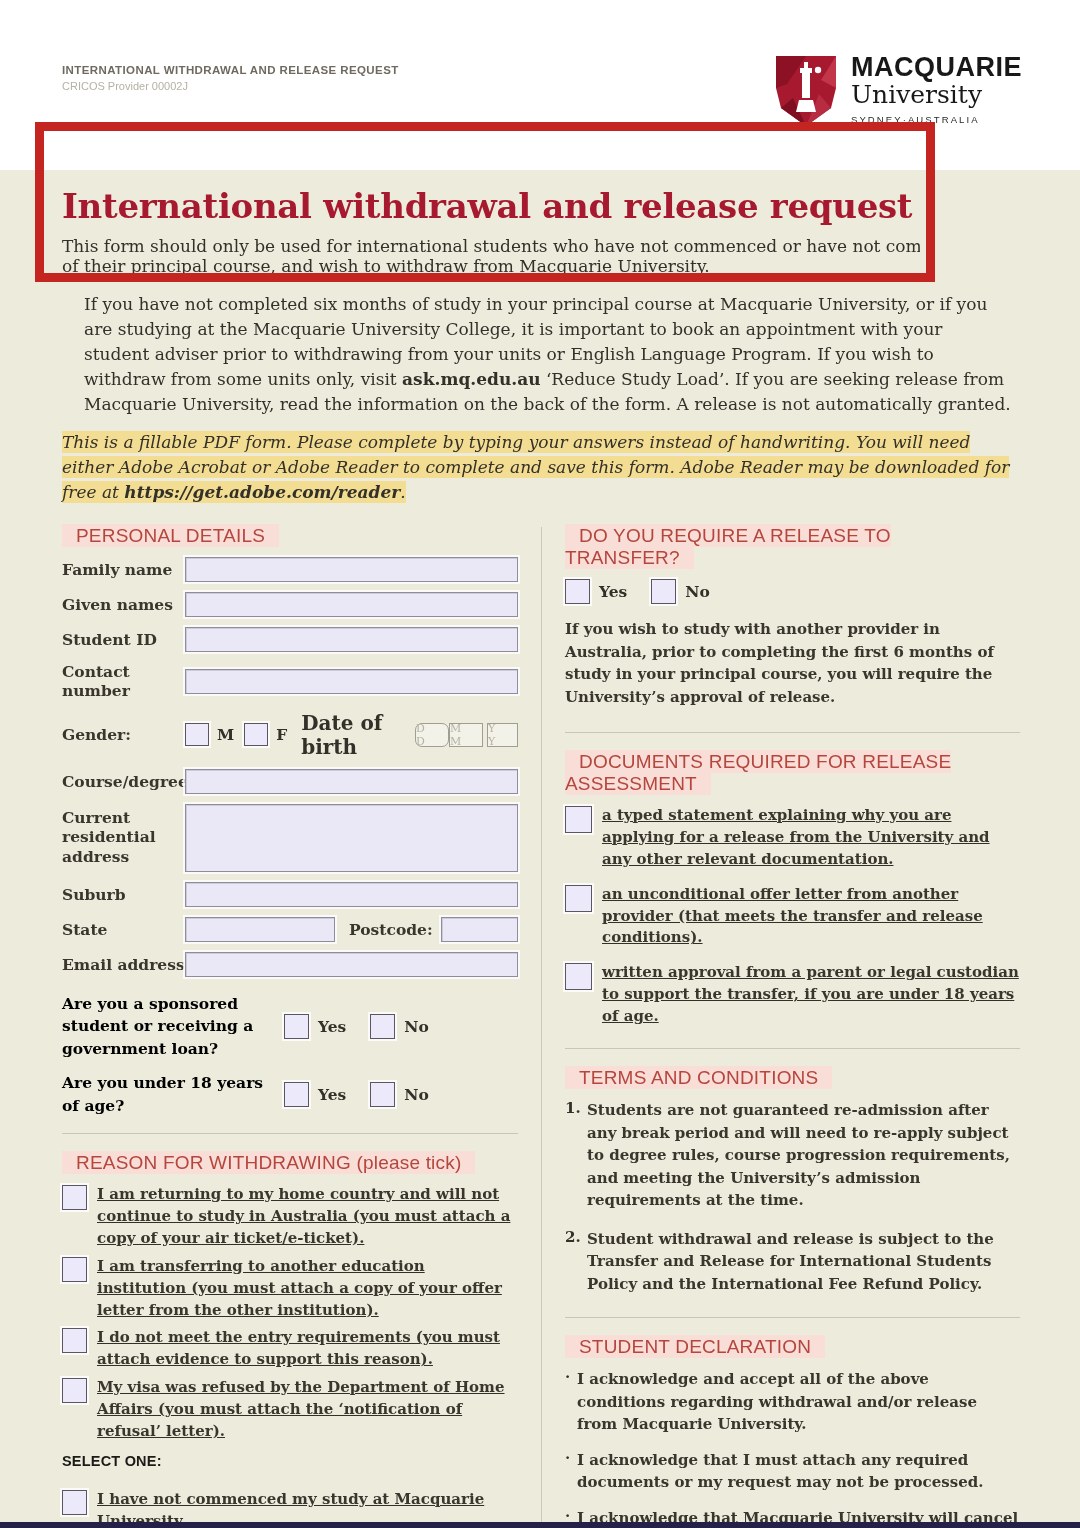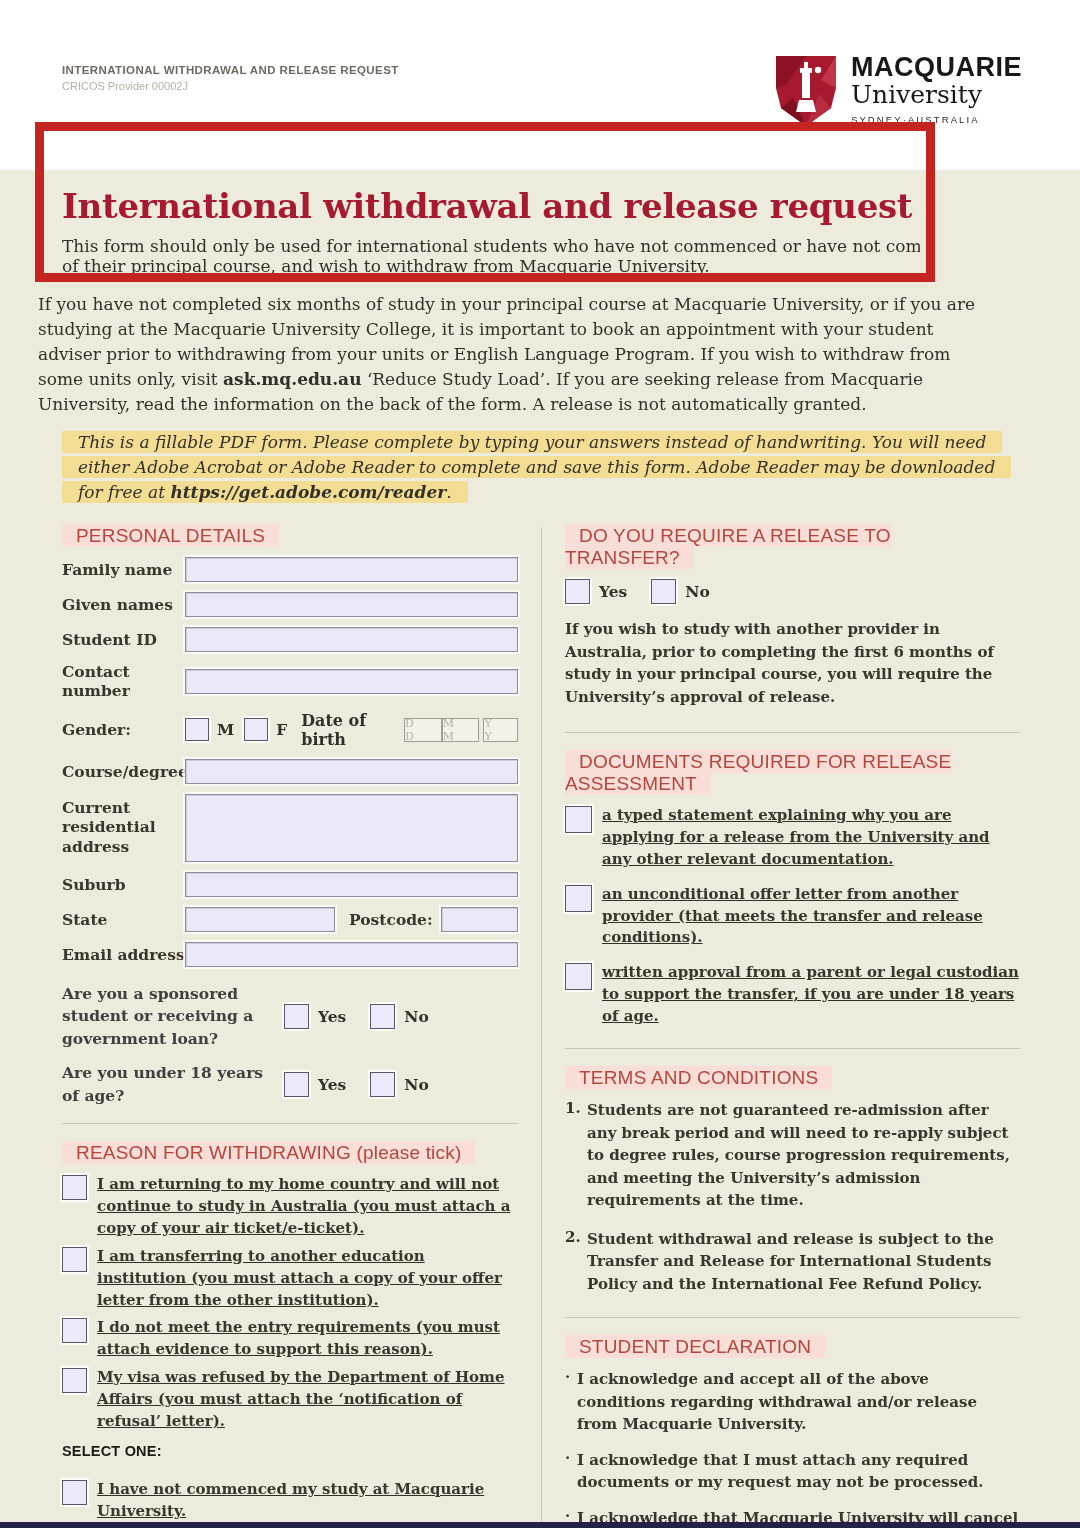--- a/index.html
+++ b/index.html
@@ -16,48 +16,48 @@
   .logo-text .l2{font-family:"DejaVu Serif",serif;font-size:25px;color:#181818;line-height:1.1;}
   .logo-text .l3{font-family:"Liberation Sans",sans-serif;font-size:9.5px;color:#2a2a2a;letter-spacing:2.1px;margin-top:5px;}
   
   .red-box{position:absolute;left:35px;top:122px;width:900px;height:160px;
            border:9px solid #c42521;box-sizing:border-box;z-index:6;pointer-events:none;}
   
   .title-wrap{padding:16px 60px 0 62px;}
   .page-title{font-size:34px;font-weight:bold;color:#a6192e;letter-spacing:-.3px;margin:0 0 10px 0;}
   .subtitle-line{font-size:17px;line-height:20px;color:#33302a;white-space:nowrap;overflow:hidden;width:858px;}
   
-  .intro{margin:16px 8px 0 0;padding:0 60px 0 38px;font-size:17px;line-height:25px;max-width:958px;}
+  .intro{margin:16px 8px 0 0;padding:0 60px 0 84px;font-size:17px;line-height:25px;max-width:958px;}
   .intro b,.note b{font-weight:bold;}
   .note{margin:13px 0 0 0;padding:0 60px 0 62px;font-size:17px;line-height:25px;max-width:958px;font-style:italic;}
-  .note .hl-y{background:#f2dd92;box-decoration-break:clone;-webkit-box-decoration-break:clone;padding:1px 16px;}
+  .note .hl-y{background:#f2dd92;box-decoration-break:clone;-webkit-box-decoration-break:clone;padding:1px 0;}
   
   .cols{display:flex;position:relative;padding:20px 60px 0 62px;}
   .col-left{width:456px;margin-right:47px;flex:none;}
   .col-right{width:455px;flex:none;}
   .col-divider{position:absolute;left:541px;top:22px;bottom:10px;width:1px;background:#cbc9b9;}
   h2.sec{font-family:"Liberation Sans",sans-serif;font-weight:normal;font-size:19px;color:#b5463e;margin:0 0 10px 0;letter-spacing:.2px;}
   h2.sec .hl{background:#f8ded7;padding:1px 14px;}
   .divider{border:none;border-top:1px solid #c8c6b6;margin:16px 0 18px 0;}
   
   .frow{display:flex;align-items:center;margin-bottom:10px;}
   .frow .lab{width:123px;flex:none;font-size:15.5px;font-weight:bold;color:#3a362e;line-height:1.25;}
   .tbox{flex:1;height:23px;background:#eae8f7;border:1px solid #8f8c9e;
         box-shadow:inset 1px 1px 0 rgba(70,70,90,.18),0 0 0 2px rgba(255,255,255,.75);}
   .tarea{height:66px;}
   .cb{width:25px;height:25px;flex:none;background:#eceafa;border:1px solid #5a5662;box-sizing:border-box;
       box-shadow:0 0 0 2px rgba(255,255,255,.8);}
   .cb.sm{width:24px;height:23px;}
   .dob-box{height:24px;border:1px solid #a09d92;background:rgba(255,255,255,.35);box-sizing:border-box;
            font-size:11px;color:#b5b2a6;letter-spacing:7px;display:flex;align-items:center;justify-content:center;}
   .gender-row .glabel{font-size:15.5px;font-weight:bold;margin:0 10px 0 8px;}
-  .dob-label{font-size:16px;font-weight:bold;margin:0 9px 0 4px;}
+  .dob-label{font-size:20px;font-weight:bold;margin:0 9px 0 4px;}
   
   .ynrow{display:flex;align-items:center;margin-bottom:12px;}
-  .ynrow .qlab{width:222px;flex:none;font-size:15.5px;font-weight:bold;line-height:1.45;color:#404040;}
+  .ynrow .qlab{width:222px;flex:none;font-size:15.5px;font-weight:bold;line-height:1.45;color:#000000;}
   .yn{display:flex;align-items:center;}
   .yn .cb{margin-right:9px;}
   .yn .yntxt{font-size:15.5px;font-weight:bold;margin-right:24px;}
   
   .chk-item{display:flex;align-items:flex-start;margin-bottom:6px;text-decoration:underline;}
   .chk-item .cb{margin-right:10px;margin-top:1px;}
   .chk-item .txt{font-size:15px;line-height:1.46;font-weight:bold;color:#3a362e;}
   .select-one{font-family:"Liberation Sans",sans-serif;font-weight:bold;font-size:14.5px;color:#1c1a17;margin:10px 0 20px 0;letter-spacing:.2px;}
   
   .rpara{font-size:15px;line-height:1.5;font-weight:bold;color:#3a362e;margin:6px 0 0 0;}
@@ -135,21 +135,21 @@
         <div class="tbox"></div>
       </div>
 
       <div class="frow gender-row">
         <span class="lab">Gender:</span>
         <div class="cb sm"></div>
         <span class="glabel">M</span>
         <div class="cb sm"></div>
         <span class="glabel">F</span>
         <span class="dob-label">Date of birth</span>
-        <div class="dob-box" style="width:46px;margin-right:0;">D D</div>
+        <div class="dob-box" style="width:46px;margin-right:0;border-radius:7px;">D D</div>
         <div class="dob-box" style="width:46px;margin-right:4px;">M M</div>
         <div class="dob-box" style="width:42px;">Y Y</div>
       </div>
 
       <div class="frow">
         <span class="lab">Course/degree</span>
         <div class="tbox"></div>
       </div>
       <div class="frow" style="align-items:flex-start;">
         <span class="lab" style="margin-top:4px;">Current residential address</span>

